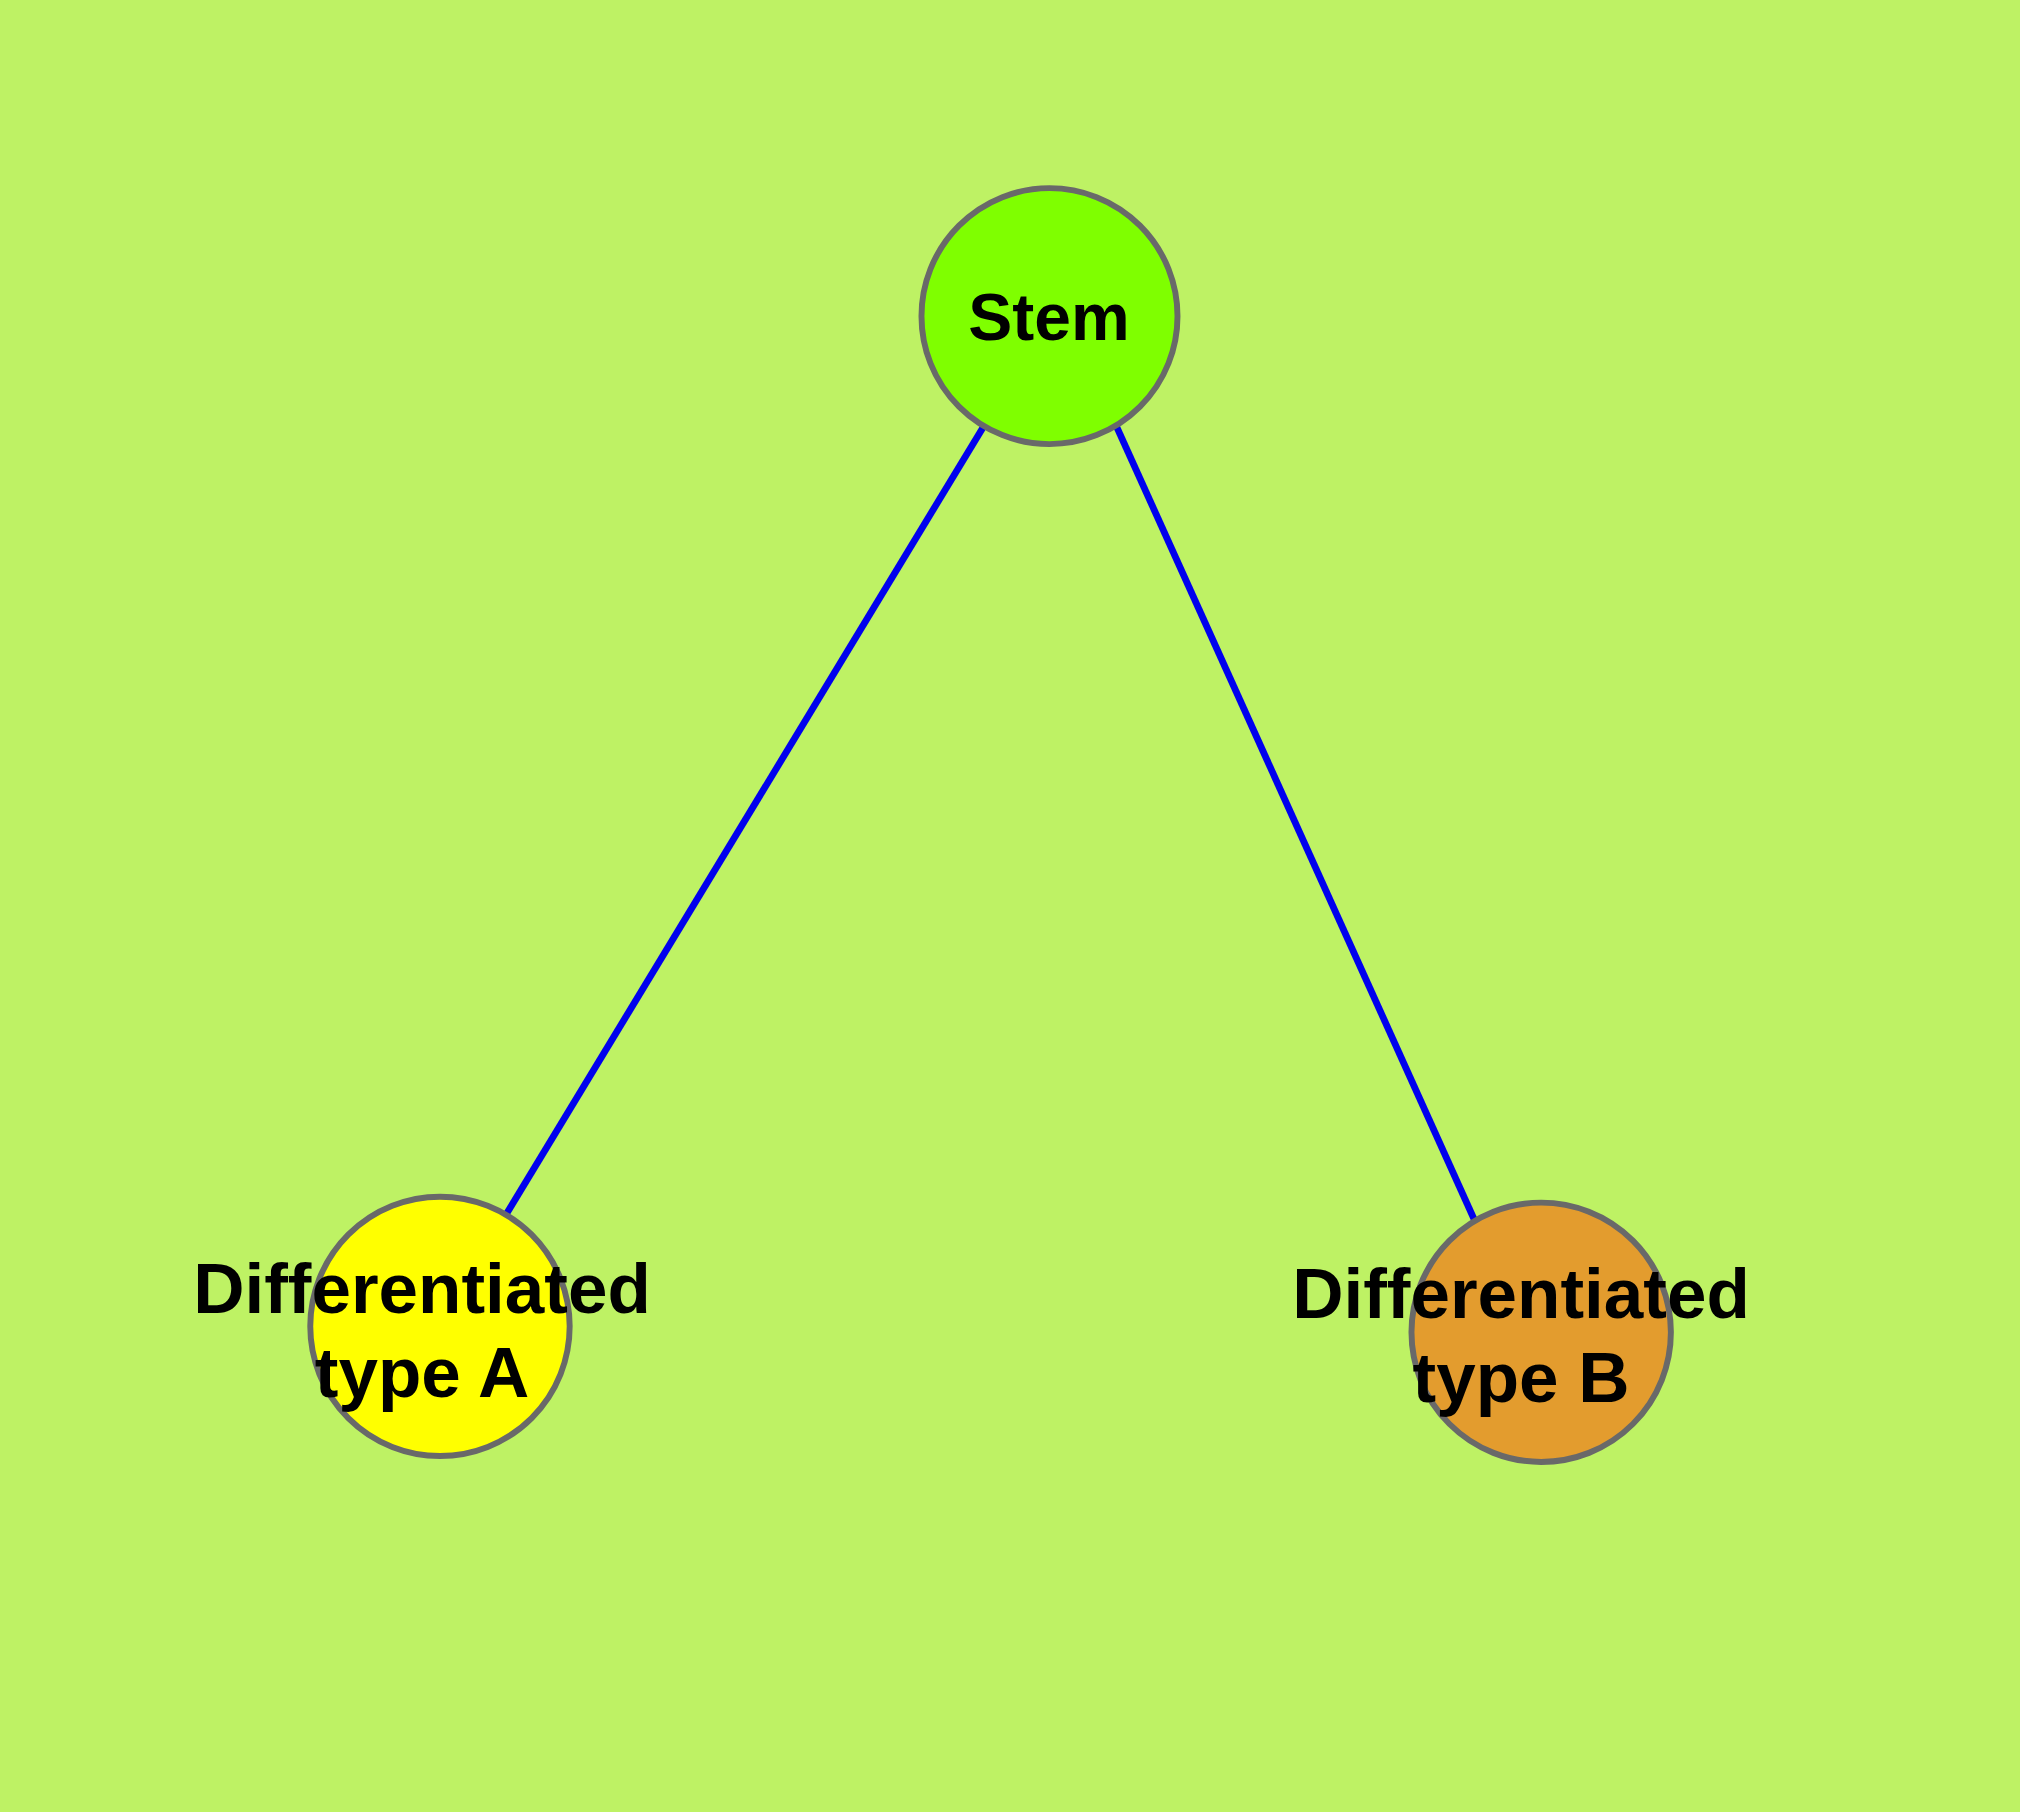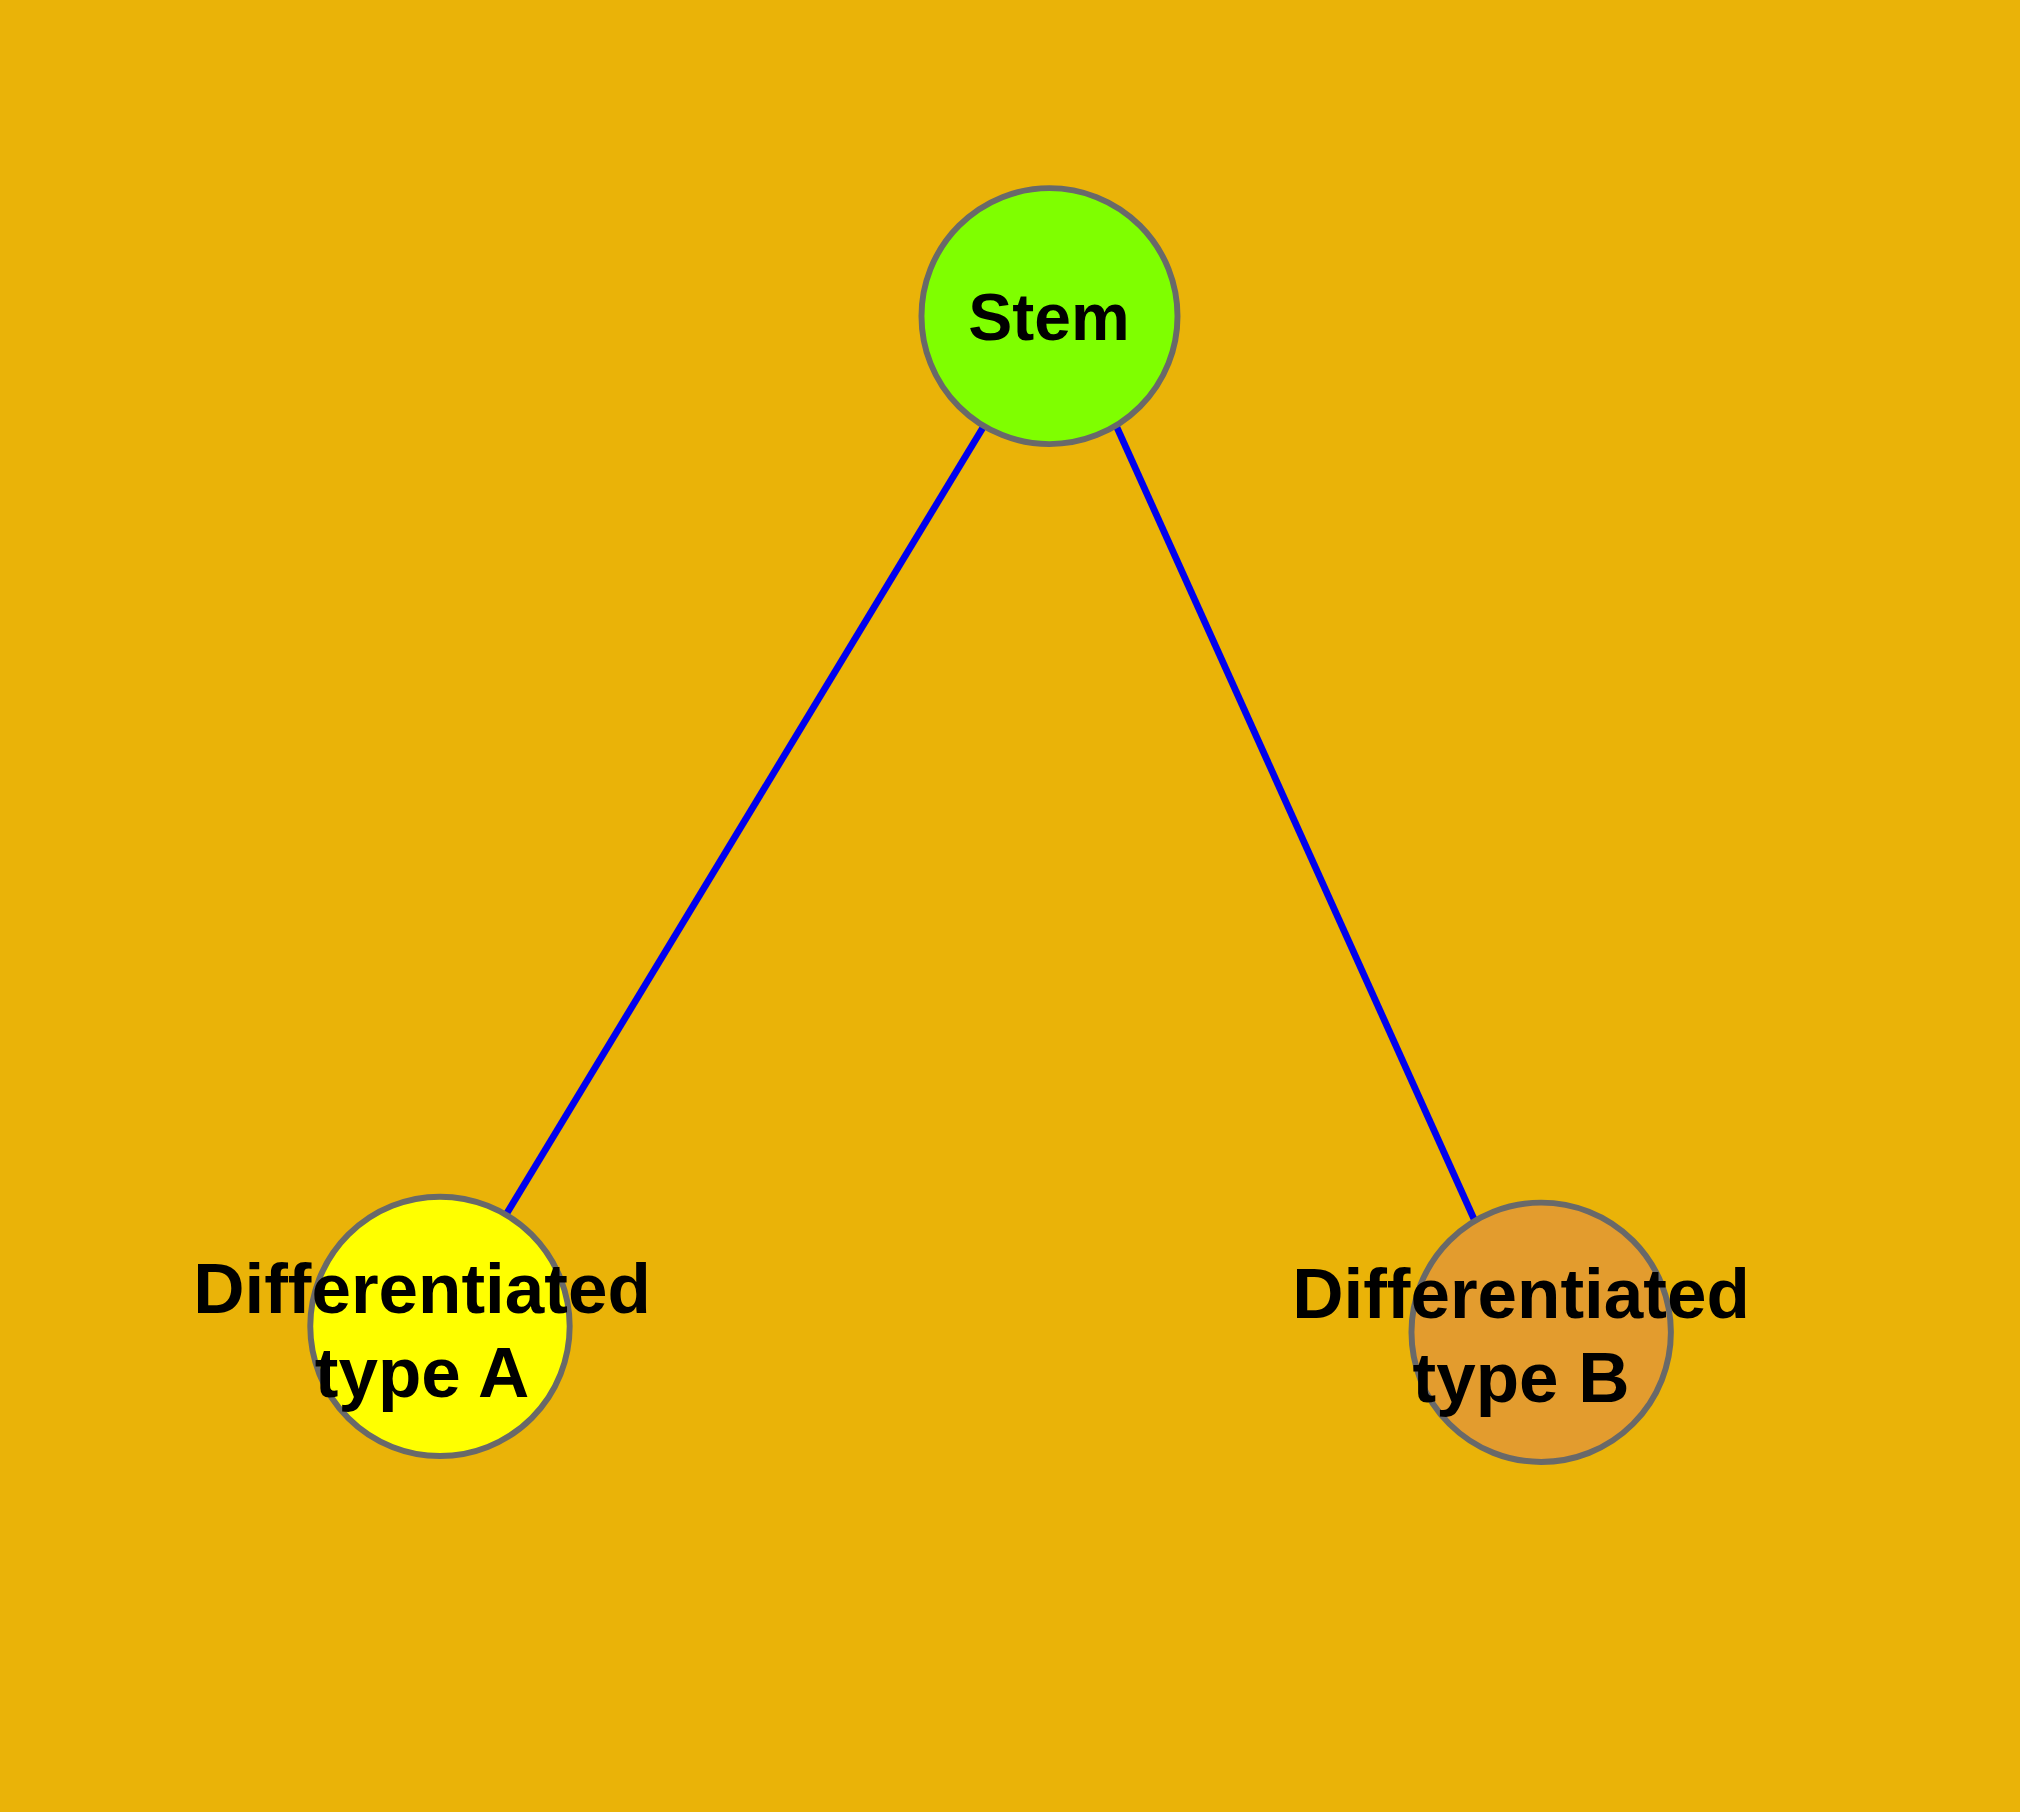--- a/index.html
+++ b/index.html
@@ -41,21 +41,21 @@
   .node-label.stem {
     font-size: 66px;
   }
   .node-label.leaf {
     font-size: 71px;
   }
 </style>
 </head>
 <body style="width: 2021px; height: 1812px; background: rgb(204, 204, 250);">
 
-<div id="canvas" style="width: 2021px; height: 1812px; background: #eab308;">
+<div id="canvas" style="width: 2021px; height: 1812px; background: #bef264;">
 
   <svg id="graph-svg" viewBox="0 0 2384 2138" preserveAspectRatio="none" aria-hidden="true">
     <g id="edges-layer">
         <line x1="1161" y1="502" x2="597" y2="1433" stroke="#0000ee" stroke-width="8" stroke-linecap="butt"></line>
         <line x1="1317" y1="503" x2="1740" y2="1441" stroke="#0000ee" stroke-width="8" stroke-linecap="butt"></line>
       </g>
     <g id="nodes-layer">
         <circle cx="1238" cy="373" r="151" fill="#7fff00" stroke="#696969" stroke-width="7"></circle>
         <circle cx="519" cy="1565" r="153" fill="#ffff00" stroke="#696969" stroke-width="7"></circle>
         <circle cx="1818" cy="1572" r="153" fill="#e39c2e" stroke="#696969" stroke-width="7"></circle>

